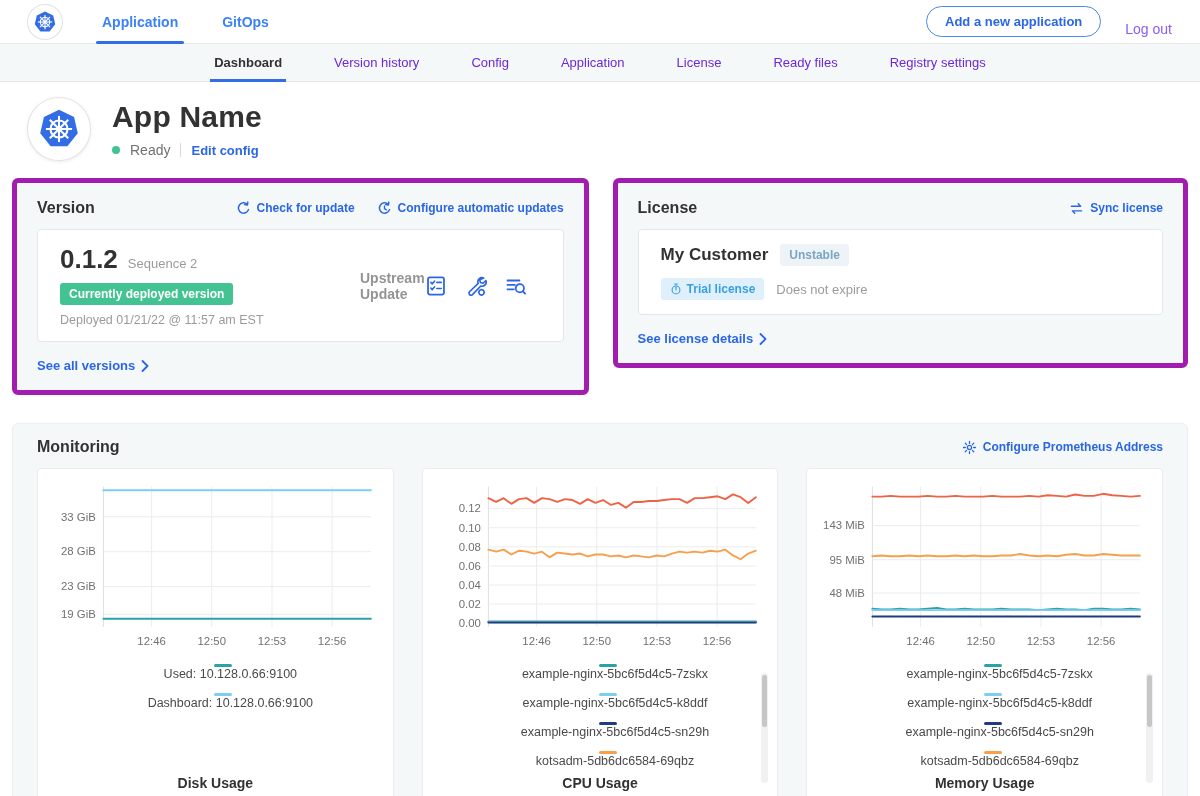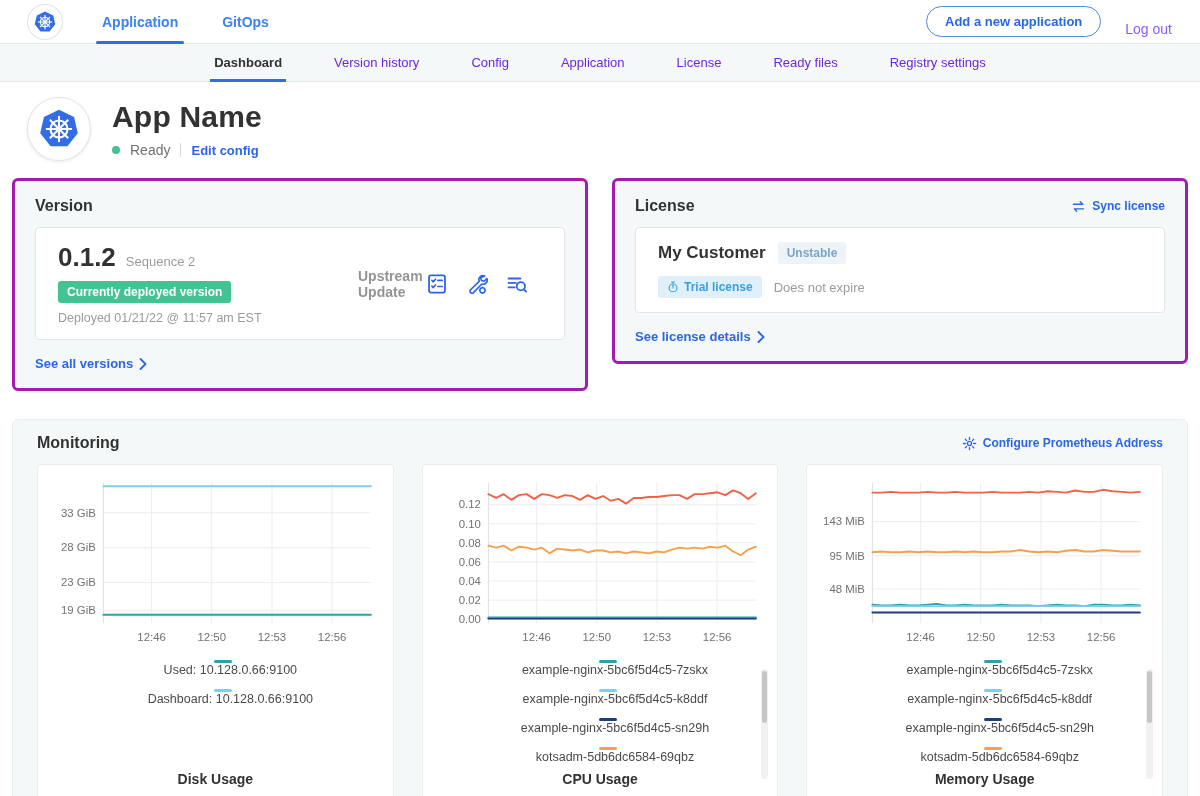--- a/index.html
+++ b/index.html
@@ -29,21 +29,21 @@
   .app-avatar { width:62px; height:62px; border-radius:50%; background:#fff; box-shadow:0 0 0 1px #e4e4e4, 0 1px 4px rgba(0,0,0,.12); display:flex; align-items:center; justify-content:center; }
   .app-title { font-size:30px; font-weight:700; margin:2px 0 0; letter-spacing:.2px; }
   .app-status-row { display:flex; align-items:center; gap:10px; margin-top:8px; }
   .status-dot { width:8px; height:8px; border-radius:50%; background:#44c392; }
   .status-text { font-size:14px; color:#717171; }
   .vdiv { width:1px; height:14px; background:#d8d8d8; }
   .blue-link { color:#2a66e5; font-weight:700; font-size:13px; cursor:pointer; display:inline-flex; align-items:center; gap:6px; }
   .blue-link.small { font-size:12px; }
   
   .cards-row { display:flex; gap:24px; padding:0 12px; align-items:flex-start; }
-  .panel { background:#f5f8f9; border:3px solid #a21caf; border-radius:6px; padding:16px 20px 16px; flex:1; }
+  .panel { background:#f5f8f9; border:5px solid #a21caf; border-radius:6px; padding:16px 20px 16px; flex:1; }
   .panel-head { display:flex; align-items:center; }
   .panel-title { font-size:16px; font-weight:700; }
   .panel-head-links { margin-left:auto; display:flex; align-items:center; gap:22px; }
   .inner-card { background:#fff; border:1px solid #e3e7e9; border-radius:4px; margin-top:12px; padding:14px 22px; }
   .version-inner { display:flex; align-items:center; }
   .version-left { width:300px; }
   .version-number-row { display:flex; align-items:baseline; gap:10px; }
   .version-number { font-size:26px; font-weight:700; }
   .sequence { font-size:13px; color:#9b9b9b; }
   .badge-deployed { display:inline-block; margin-top:8px; background:#44c392; color:#fff; font-size:12px; font-weight:700; padding:4px 9px; border-radius:3px; }
@@ -162,20 +162,37 @@
       <span class="blue-link">Edit config</span>
     </div>
   </div>
 </div>
 
 <div class="cards-row">
 
   <div class="panel">
     <div class="panel-head">
       <span class="panel-title">Version</span>
+      <div class="panel-head-links">
+        <span class="blue-link small">
+          <svg width="15" height="15" viewBox="0 0 16 16">
+            <path d="M13.3 9.2a5.5 5.5 0 1 1-1.3-5.6" fill="none" stroke="currentColor" stroke-width="1.6" stroke-linecap="round"></path>
+            <path d="M12.6 1.2l-.4 3-3-.5" fill="none" stroke="currentColor" stroke-width="1.6" stroke-linecap="round" stroke-linejoin="round"></path>
+          </svg>
+          <span>Check for update</span>
+        </span>
+        <span class="blue-link small">
+          <svg width="15" height="15" viewBox="0 0 16 16">
+            <path d="M13.3 9.2a5.5 5.5 0 1 1-1.3-5.6" fill="none" stroke="currentColor" stroke-width="1.6" stroke-linecap="round"></path>
+            <path d="M12.6 1.2l-.4 3-3-.5" fill="none" stroke="currentColor" stroke-width="1.6" stroke-linecap="round" stroke-linejoin="round"></path>
+            <path d="M8 5.2v3l2 1.2" fill="none" stroke="currentColor" stroke-width="1.4" stroke-linecap="round"></path>
+          </svg>
+          <span>Configure automatic updates</span>
+        </span>
+      </div>
     </div>
     <div class="inner-card version-inner">
       <div class="version-left">
         <div class="version-number-row">
           <span class="version-number">0.1.2</span>
           <span class="sequence">Sequence 2</span>
         </div>
         <span class="badge-deployed">Currently deployed version</span>
         <div class="deployed-at">Deployed 01/21/22 @ 11:57 am EST</div>
       </div>

